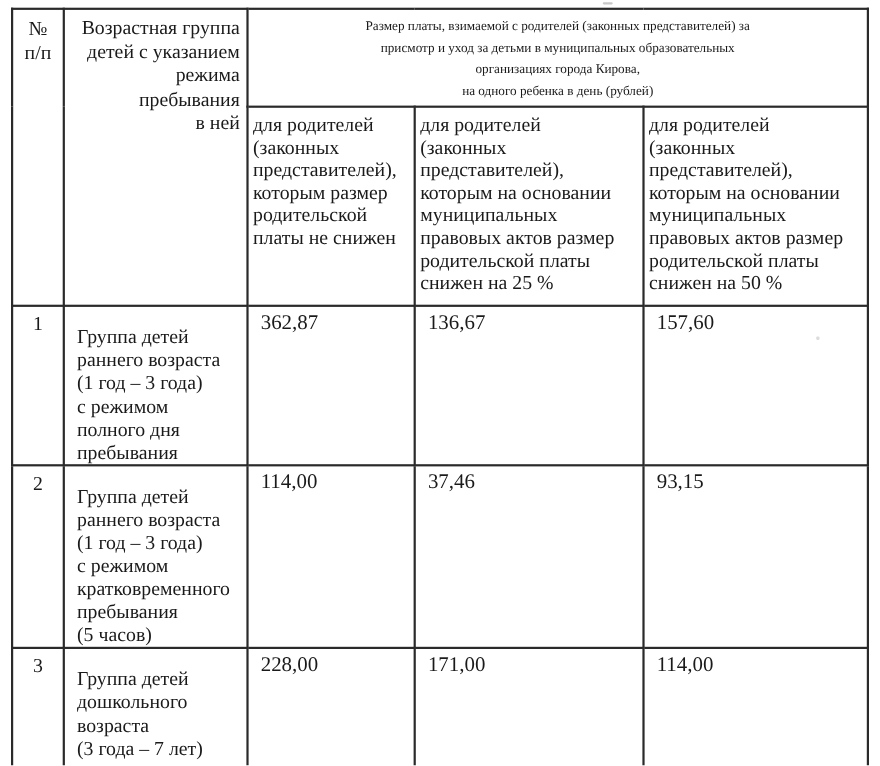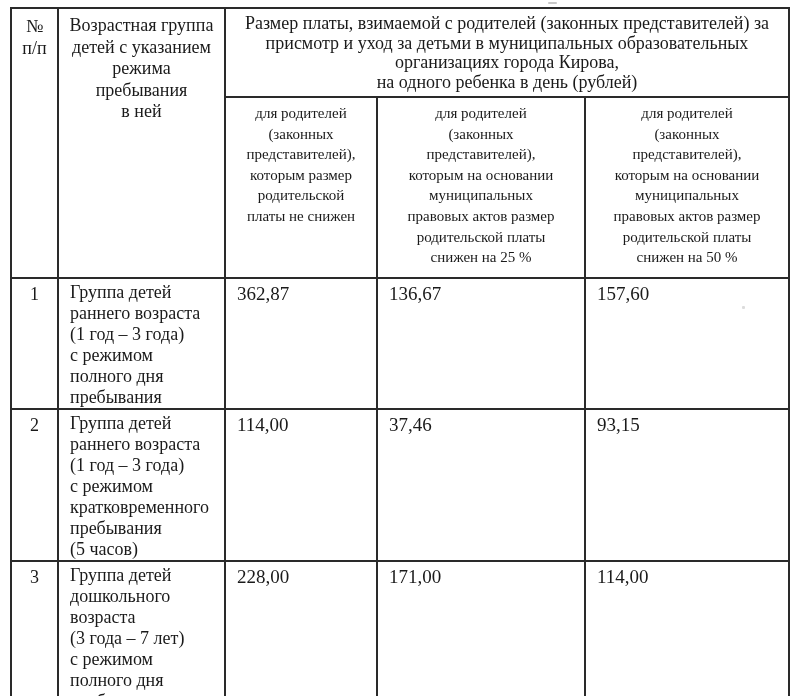--- a/index.html
+++ b/index.html
@@ -41,46 +41,46 @@
 
   th.h-num {
     font-size: 18px;
     line-height: 22px;
     text-align: center;
     padding-top: 6px;
   }
   th.h-group {
     font-size: 18px;
     line-height: 21.5px;
-    text-align: center;
+    text-align: right;
     padding: 6px 6px 0 6px;
   }
   th.h-main {
-    font-size: 18px;
+    font-size: 12px;
     line-height: 19.5px;
     text-align: center;
     padding: 5px 14px 0 14px;
     height: 82px;
   }
   th.h-sub {
-    font-size: 15px;
+    font-size: 18px;
     line-height: 20.6px;
-    text-align: center;
+    text-align: left;
     padding: 5px 4px 0 4px;
     height: 174px;
   }
   td.d-num {
     font-size: 18px;
     text-align: center;
     padding-top: 5px;
   }
   td.d-group {
     font-size: 18px;
     line-height: 21px;
-    padding: 3px 4px 0 11px;
+    padding: 17px 4px 0 11px;
   }
   td.d-val {
     font-size: 19px;
     padding: 4px 0 0 11px;
   }
   tr.r1 { height: 131px; }
   tr.r2 { height: 150px; }
   tr.r3 { height: 145px; }
 
   .speck {

